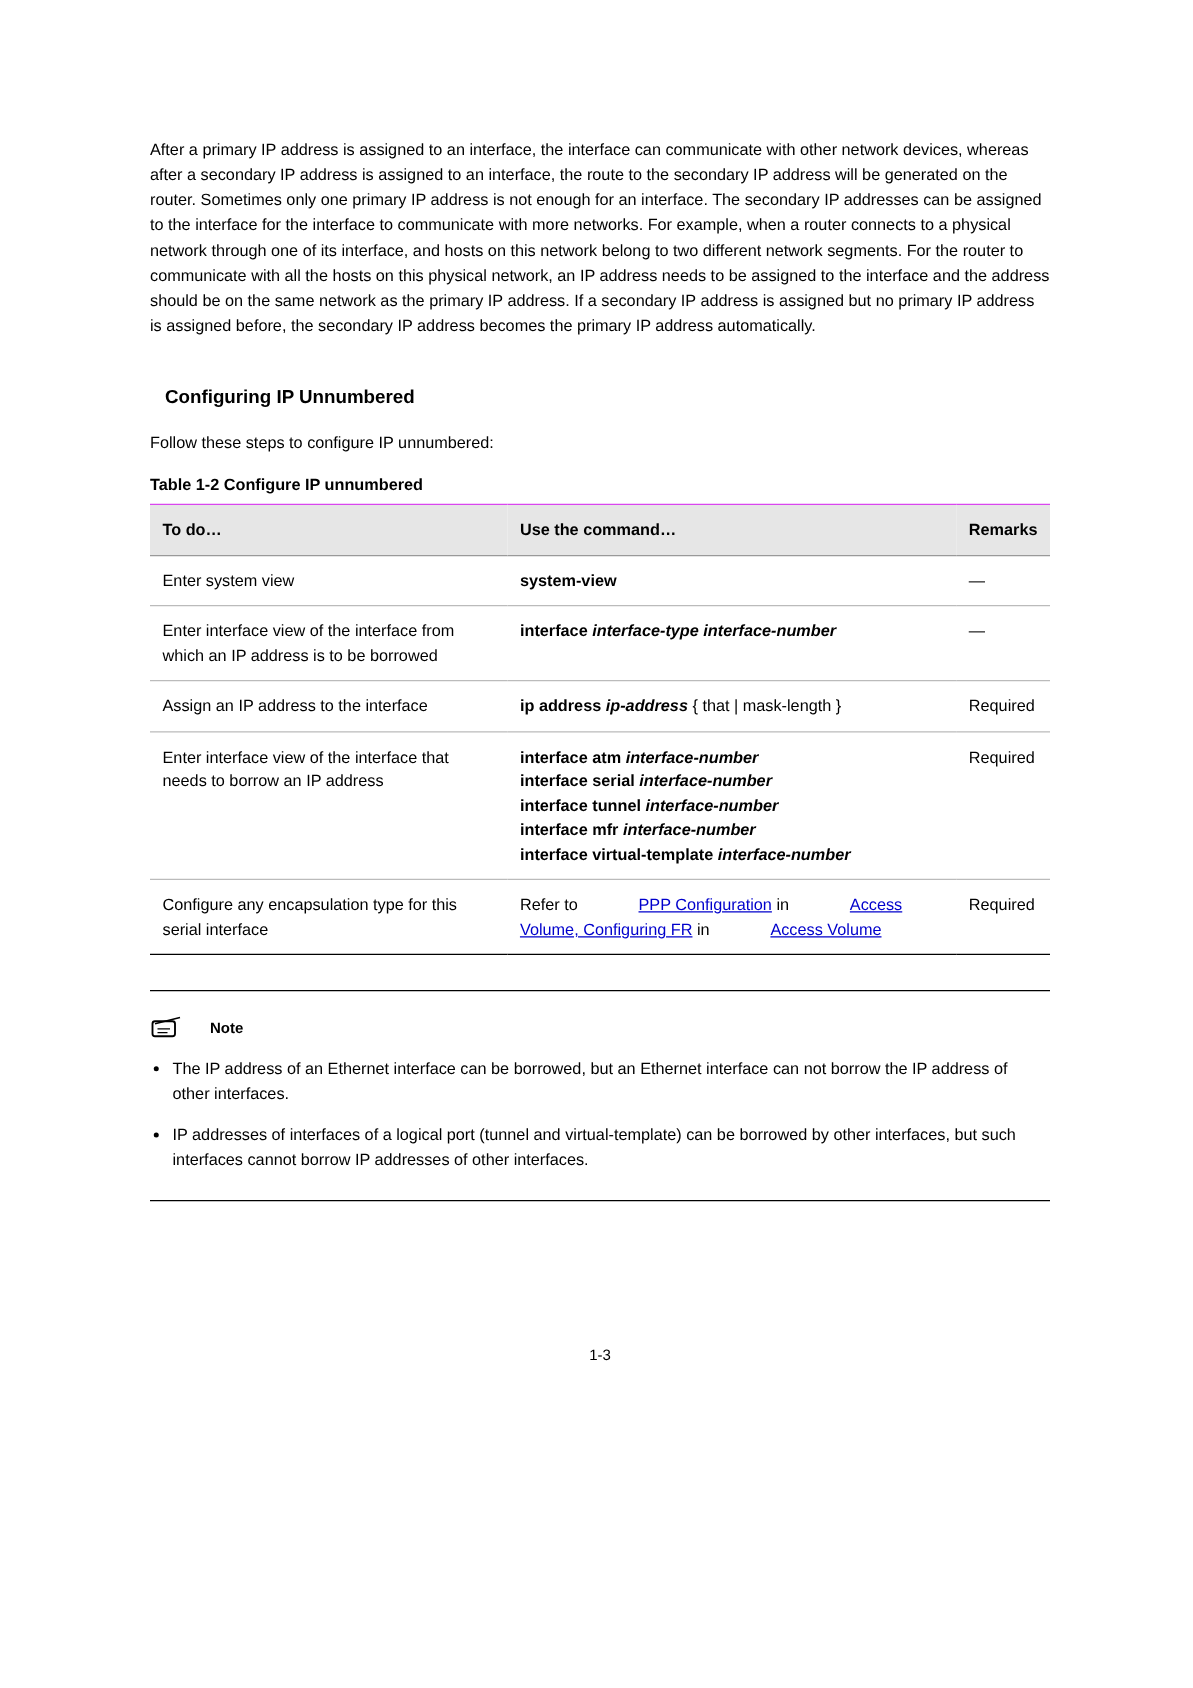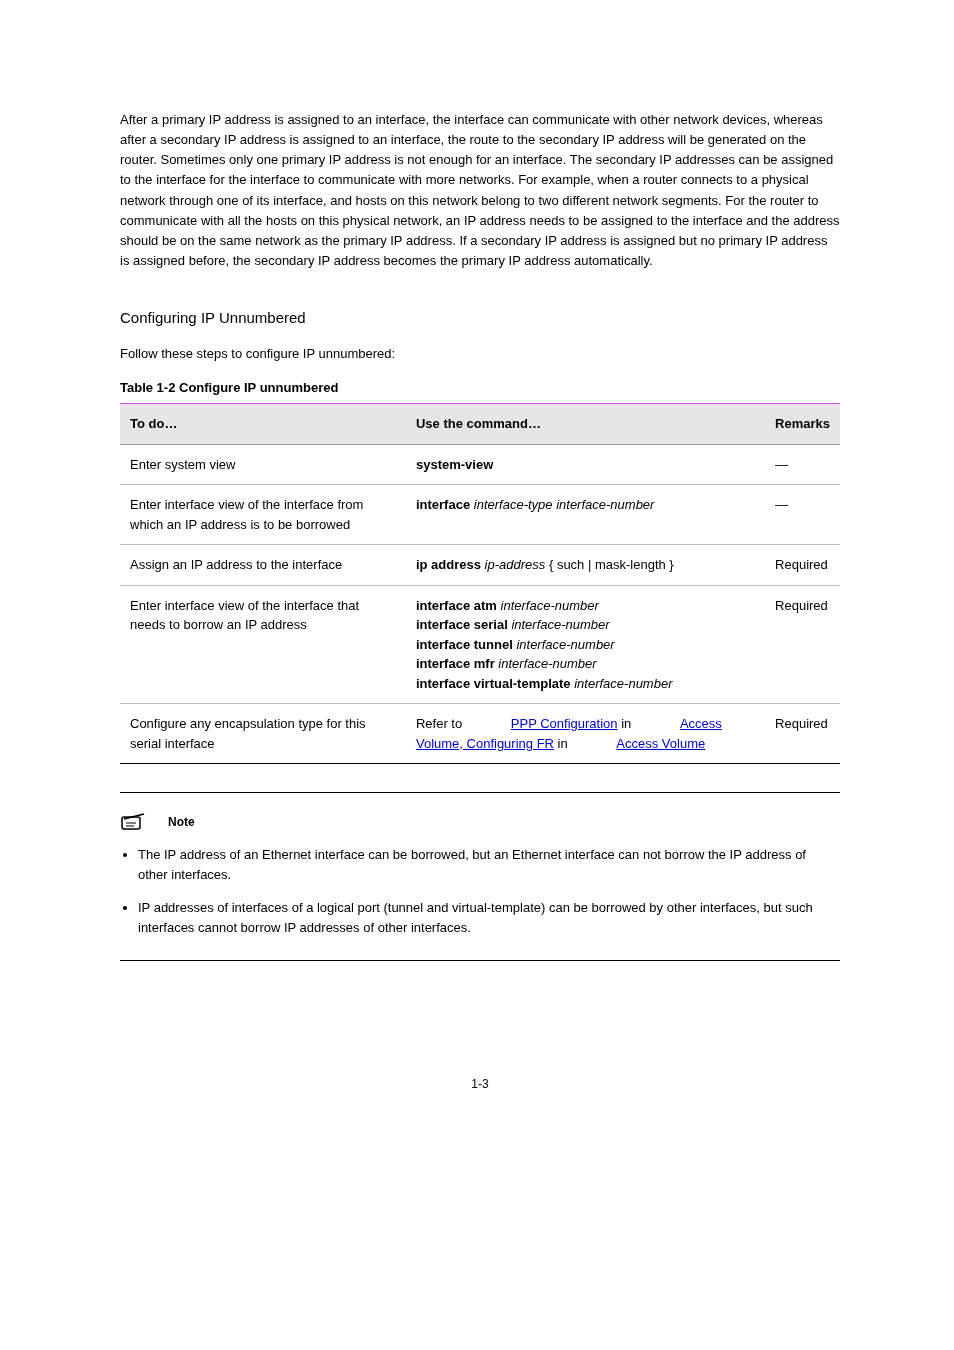--- a/index.html
+++ b/index.html
@@ -16,22 +16,22 @@
   p {
     margin: 0 0 10px 0;
     font-size: 13px;
     line-height: 1.55;
   }
   .para-block {
     margin-bottom: 38px;
   }
   h3.section-title {
     font-size: 15px;
-    font-weight: normal;
-    margin: 0 0 18px 0;
+    font-weight: bold;
+    margin: 0 0 18px 12px;
   }
   .lead {
     font-size: 13px;
     line-height: 1.55;
     margin-bottom: 16px;
   }
   .tbl-caption {
     font-size: 13px;
     font-weight: bold;
     margin-bottom: 8px;
@@ -56,20 +56,21 @@
     vertical-align: top;
   }
   table.cfg tr.last td {
     border-bottom: 1px solid #000;
   }
   .cmd-strong {
     font-weight: bold;
   }
   .cmd-em {
     font-style: italic;
+    font-weight: bold;
   }
   a.link {
     color: #0000cc;
     text-decoration: underline;
     margin-left: 45px;
   }
   .notebox {
     margin-top: 28px;
   }
   .notebox hr {
@@ -142,21 +143,21 @@
           <span class="cmd-em">interface-type interface-number</span>
         </td>
         <td>—</td>
       </tr>
       <tr>
         <td>Assign an IP address to the interface</td>
         <td>
           <span class="cmd-strong">ip address</span>
           <span> </span>
           <span class="cmd-em">ip-address</span>
-          <span> { such | mask-length }</span>
+          <span> { that | mask-length }</span>
         </td>
         <td>Required</td>
       </tr>
       <tr>
         <td>Enter interface view of the interface that needs to borrow an IP address</td>
         <td>
           <div><span class="cmd-strong">interface</span> <span class="cmd-strong">atm</span> <span class="cmd-em">interface-number</span></div>
           <div><span class="cmd-strong">interface</span> <span class="cmd-strong">serial</span> <span class="cmd-em">interface-number</span></div>
           <div><span class="cmd-strong">interface</span> <span class="cmd-strong">tunnel</span> <span class="cmd-em">interface-number</span></div>
           <div><span class="cmd-strong">interface</span> <span class="cmd-strong">mfr</span> <span class="cmd-em">interface-number</span></div>

